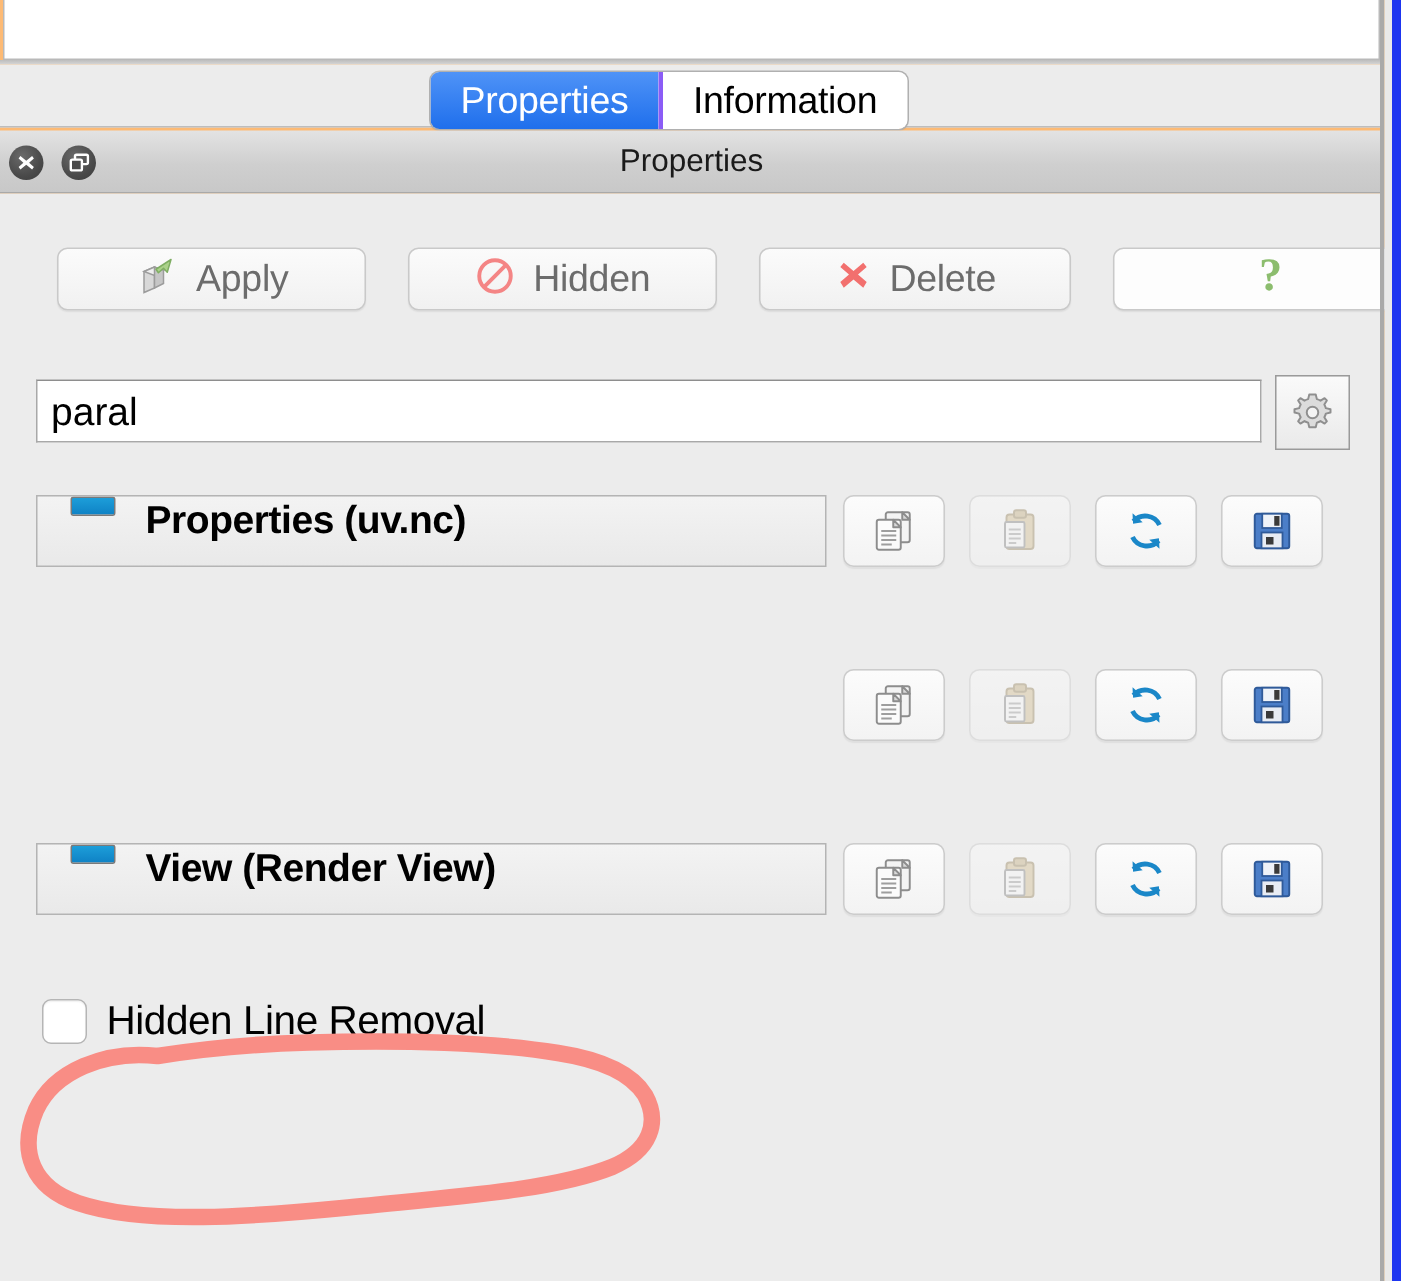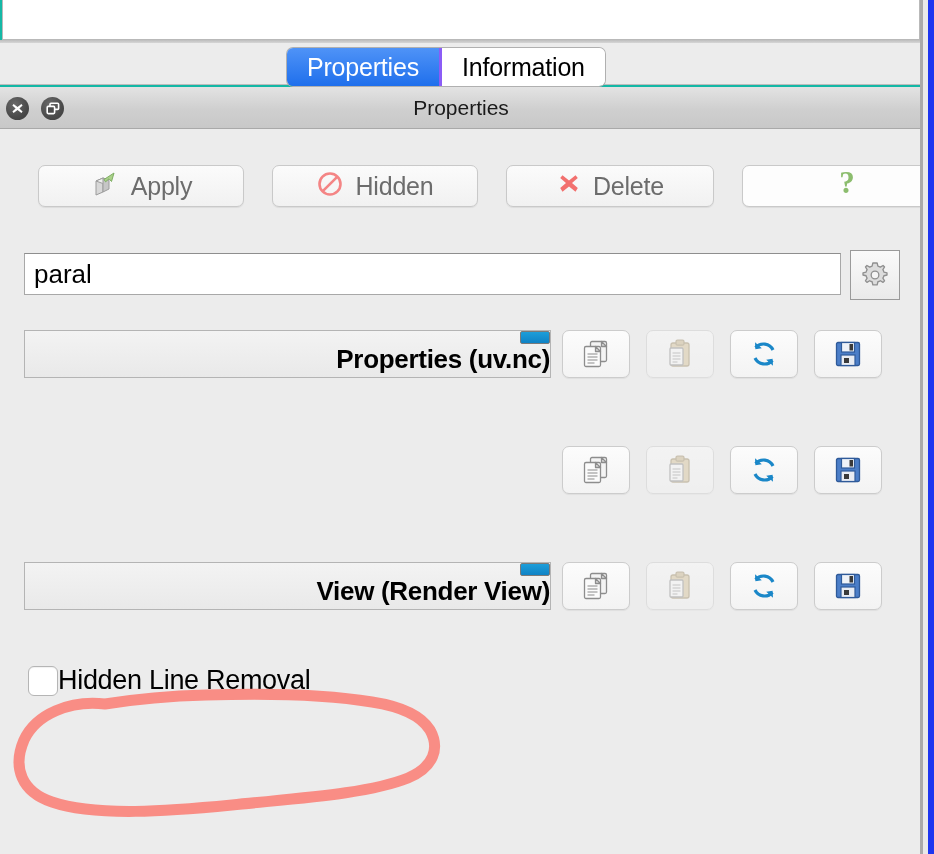--- a/index.html
+++ b/index.html
@@ -10,21 +10,21 @@
     overflow: hidden;
     background: #ececec;
     font-family: "Liberation Sans", sans-serif;
     -webkit-font-smoothing: antialiased;
   }
 
   #root {
     position: relative;
     width: 934px;
     height: 854px;
-    background: #14b8a6;
+    background: #fdba74;
   }
 
   
   .top-panel {
     position: absolute;
     left: 2px; top: -4px;
     width: 918px; height: 44px;
     background: #ffffff;
     border: 1px solid #b9b9b9;
     border-top: none;
@@ -177,24 +177,23 @@
   .section.s2 { top: 317px; }
   .section.s3 { top: 433px; }
 
   .sec-header {
     position: absolute;
     left: 0; top: 0;
     width: 527px; height: 48px;
     background: linear-gradient(to bottom,#f3f3f3,#e9e9e9);
     border: 1px solid #b4b4b4;
     display: flex;
-    align-items: flex-end;
+    align-items: flex-start;
     overflow: hidden;
     cursor: pointer;
-    flex-direction: column;
   }
   .collapse-ind {
     flex: 0 0 auto;
     width: 30px; height: 13px;
     margin-left: 22px;
     background: linear-gradient(to bottom,#1d9ed9,#0f82c5);
     border: 1px solid #7a7a7a;
     border-radius: 2px;
   }
   .sec-title {
@@ -221,20 +220,21 @@
     cursor: pointer;
   }
   .ibtn.disabled { opacity: 0.45; }
 
   
   .cbrow {
     position: absolute;
     left: 28px;
     display: flex;
     align-items: center;
+    gap: 13px;
     cursor: pointer;
   }
   .cbrow.r1 { top: 665px; }
   .cbrow.r2 { top: 713px; }
   .cbox {
     width: 30px; height: 30px;
     border-radius: 6px;
     background: #ffffff;
     border: 1px solid #b5b5b5;
     box-shadow: 0 1px 1px rgba(0,0,0,0.06) inset;

